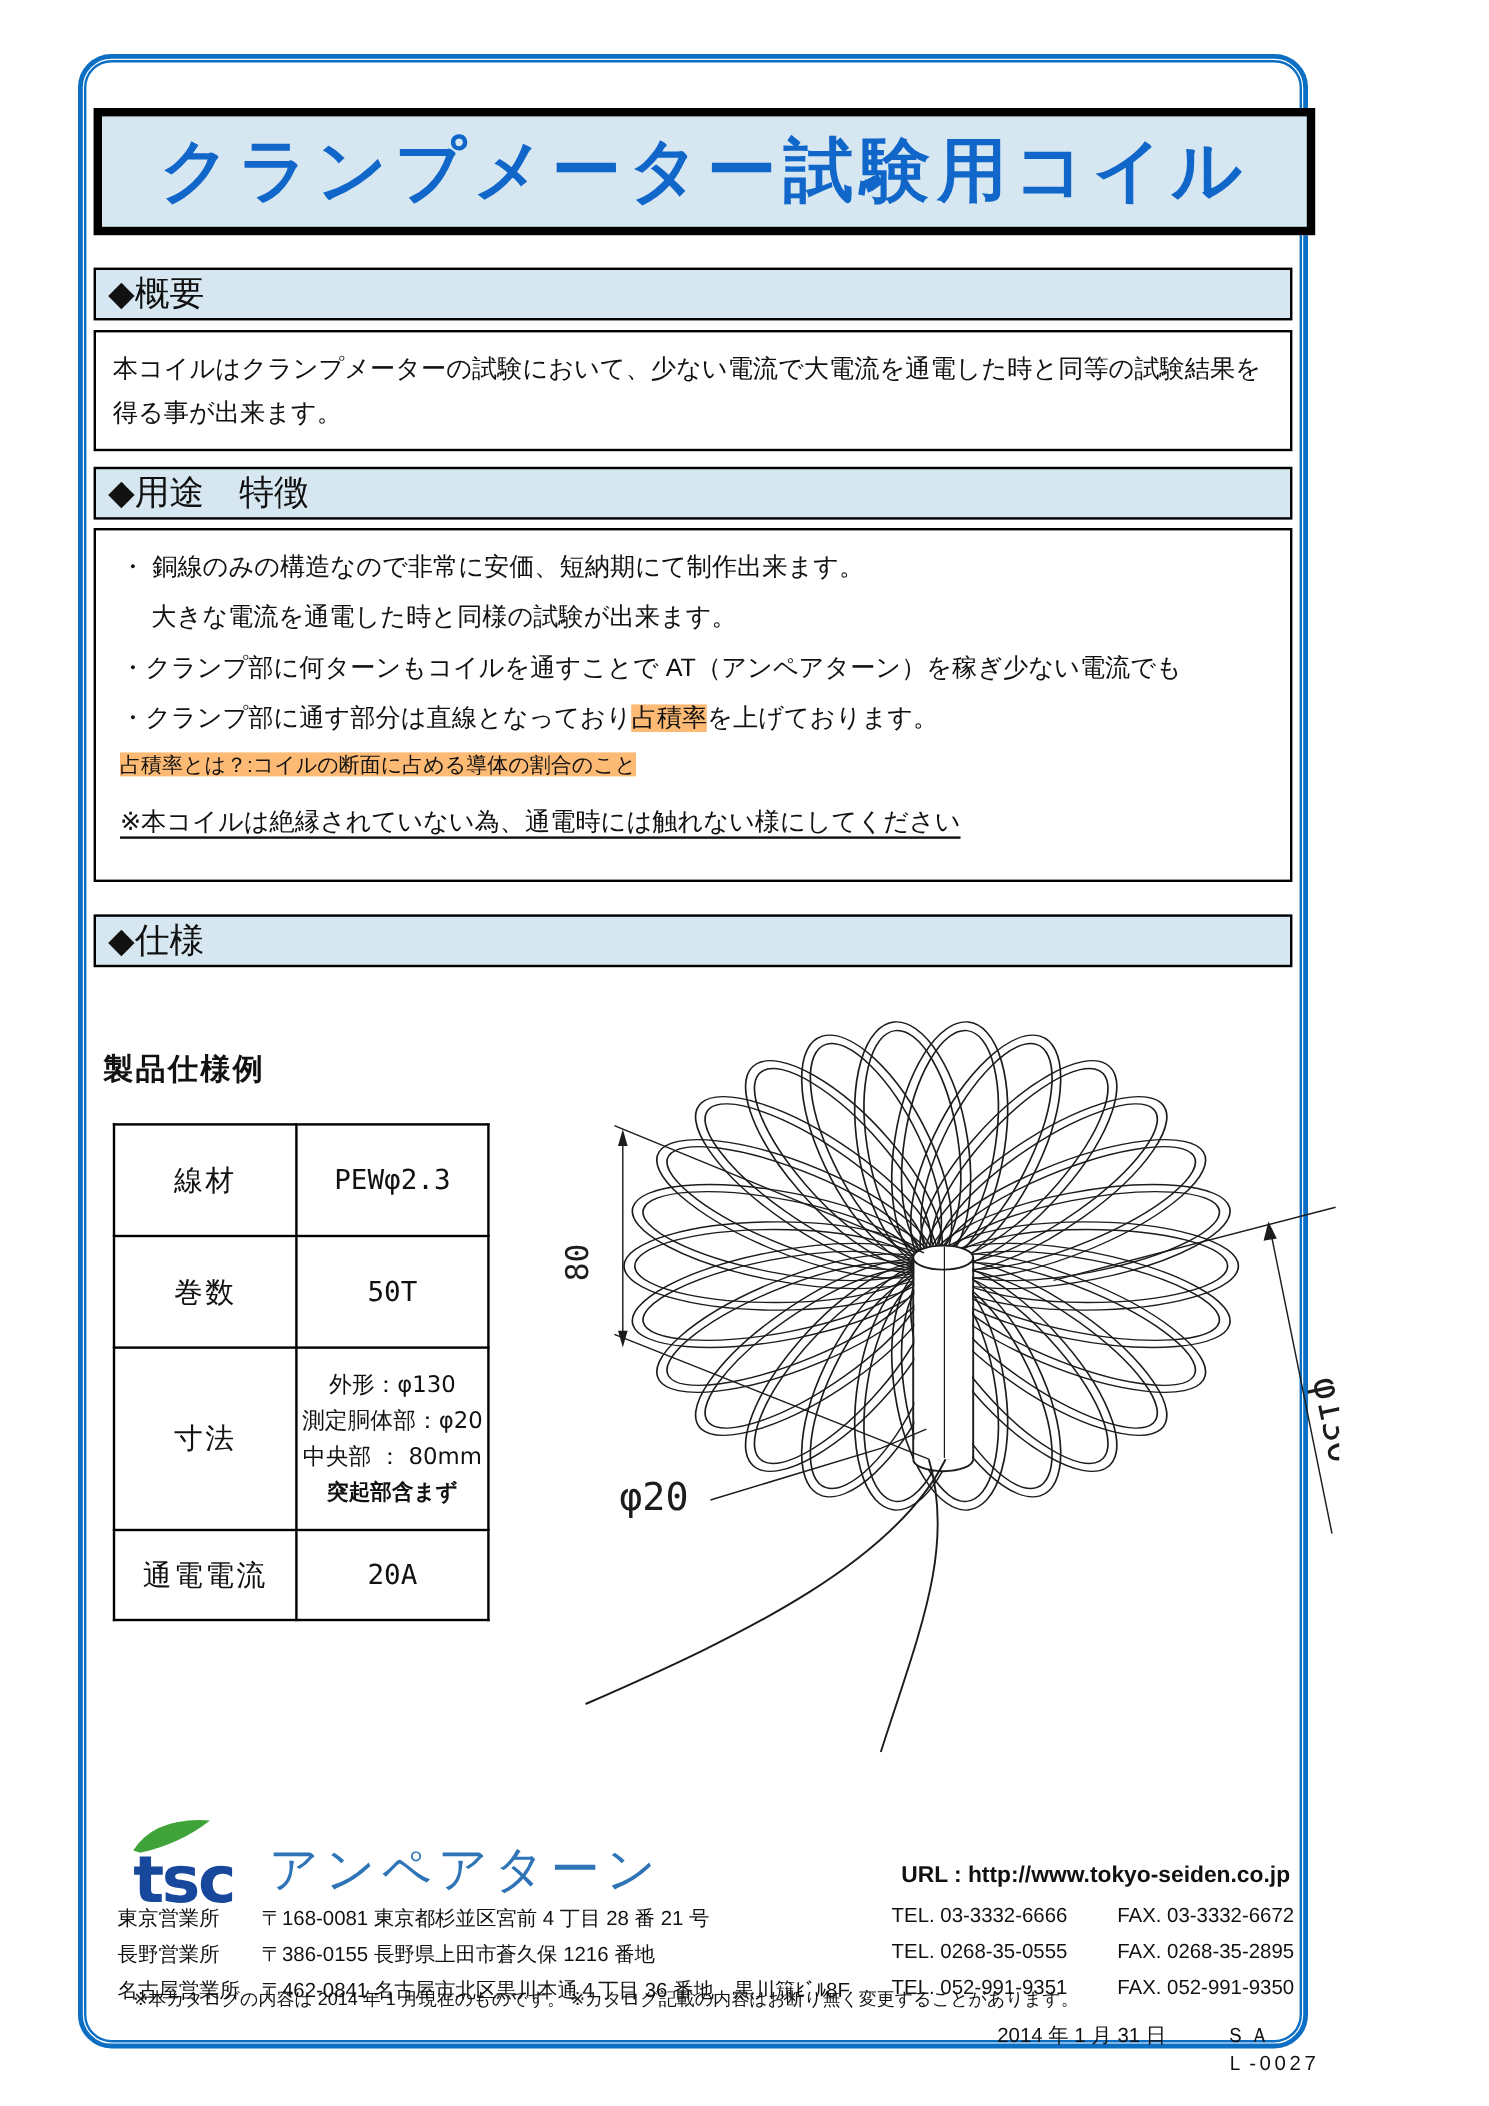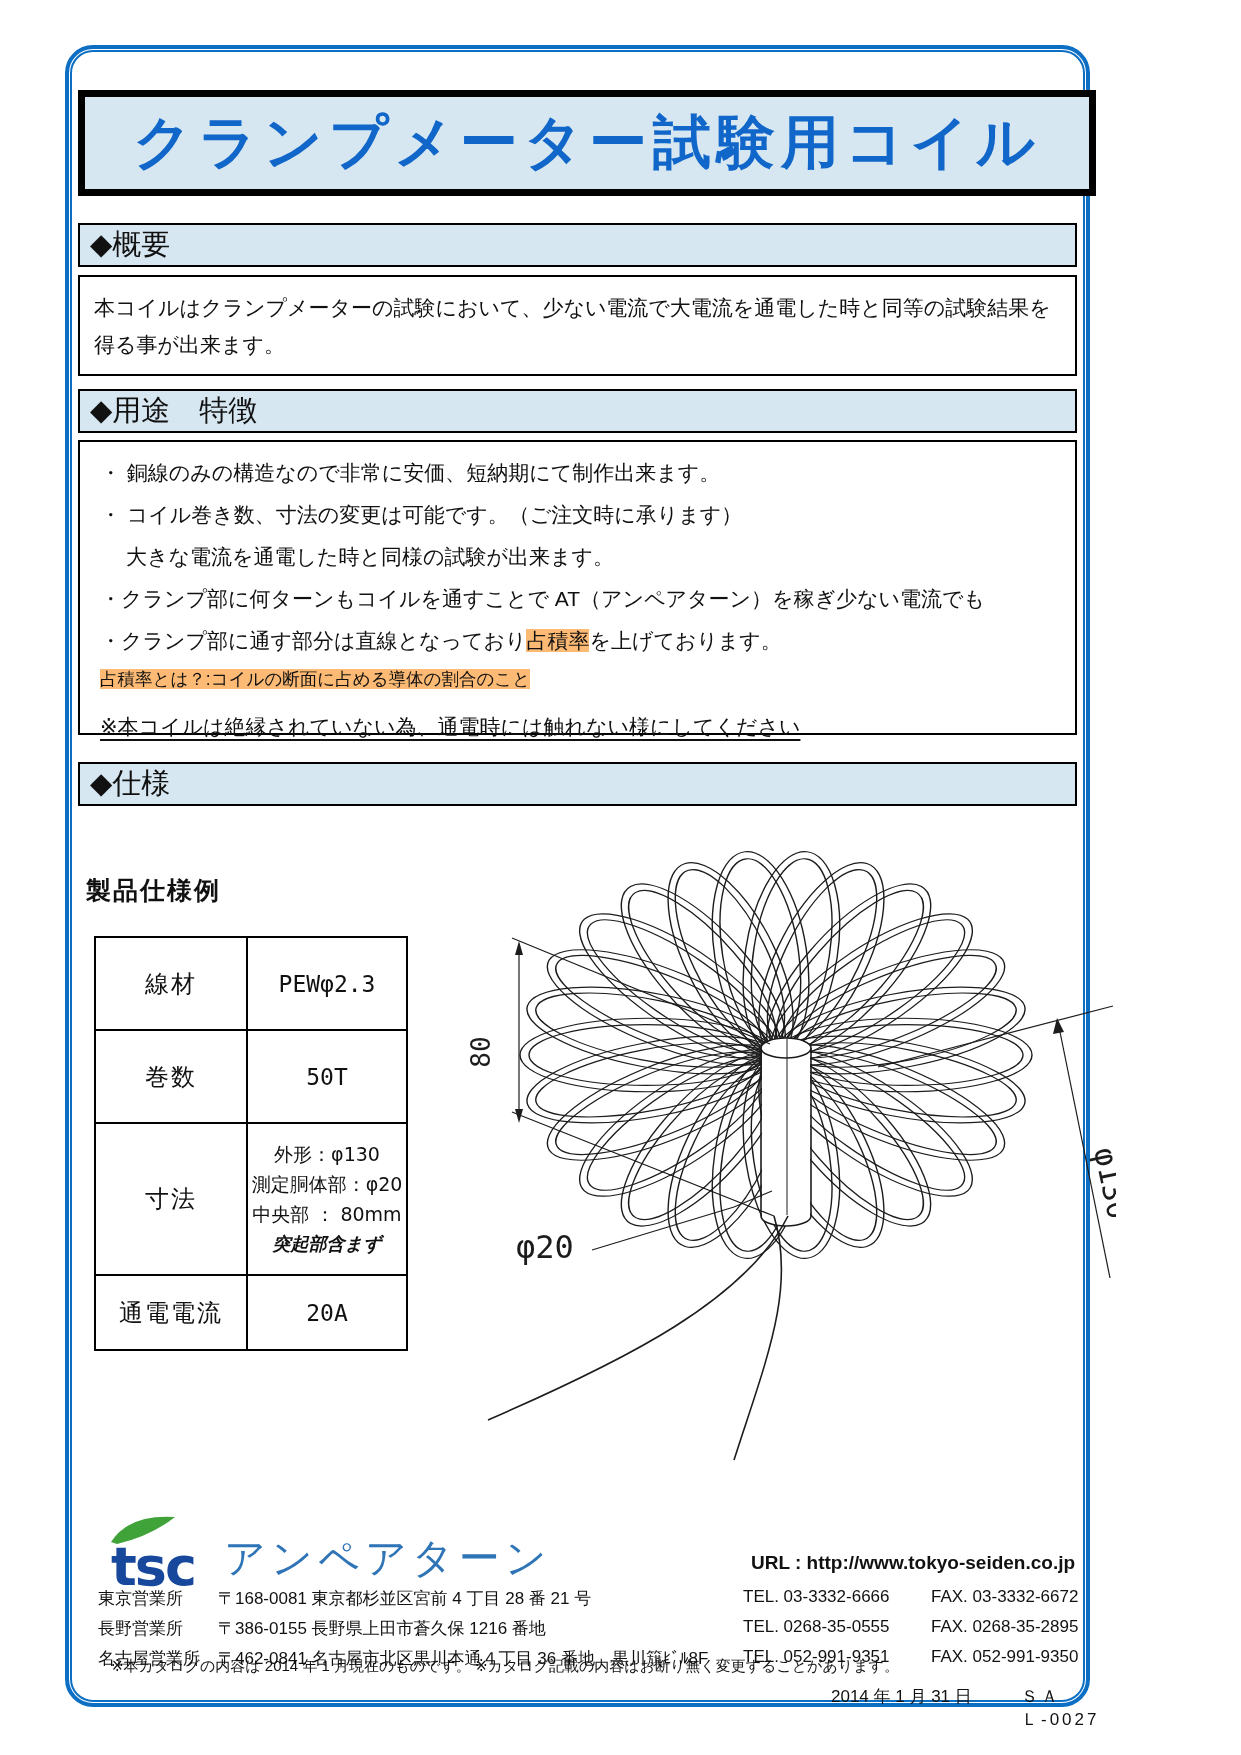--- a/index.html
+++ b/index.html
@@ -43,21 +43,21 @@
   .warning span{text-decoration:underline;text-underline-offset:5px;}
   .spec-area{position:relative;height:655px;margin-top:44px;}
   .spec-heading{position:absolute;left:8px;top:24px;font-size:25px;font-weight:bold;letter-spacing:2px;}
   table.spec{
     position:absolute;left:16px;top:86px;border-collapse:collapse;table-layout:fixed;
   }
   table.spec td{border:2px solid #000;text-align:center;vertical-align:middle;padding:0;}
   td.sp-label{width:150px;font-size:24px;letter-spacing:2px;border-radius:31px;}
   td.sp-value{width:158px;font-size:23px;font-family:"DejaVu Sans Mono",monospace;}
   .dim-line{font-size:19px;line-height:30px;font-family:"DejaVu Sans","Liberation Sans",sans-serif;}
-  .dim-last{font-weight:bold;font-size:18px;line-height:30px;font-style:italic;}
+  .dim-last{font-weight:bold;font-size:18px;line-height:30px;}
   .drawing-svg{position:absolute;left:348px;top:-30px;}
   #coil-petals ellipse{stroke:#1c1c1c;stroke-width:1.4;fill:none;}
   .ink{stroke:#1c1c1c;fill:none;}
   .dimtext{font-family:"DejaVu Sans Mono",monospace;fill:#1c1c1c;}
   .footer{position:relative;height:218px;}
   .logo{position:absolute;left:33px;top:19px;width:120px;height:70px;text-align:center;}
   .logo-text{
     position:absolute;left:0;bottom:0;font-size:54px;font-weight:800;color:#17489c;
     letter-spacing:-2px;font-family:"DejaVu Sans",sans-serif;line-height:54px;
   }
@@ -93,21 +93,20 @@
       </div>
       <div class="tbox overview-box">
         <span>本コイルはクランプメーターの試験において、少ない電流で大電流を通電した時と同等の試験結果を得る事が出来ます。</span>
       </div>
 
       <div class="sec-header sec-features">
         <span>◆用途　特徴</span>
       </div>
       <div class="tbox features-box">
         <div class="feat-line">・ 銅線のみの構造なので非常に安価、短納期にて制作出来ます。</div>
-        <div class="feat-line">・ コイル巻き数、寸法の変更は可能です。（ご注文時に承ります）</div>
         <div class="feat-line feat-indent">大きな電流を通電した時と同様の試験が出来ます。</div>
         <div class="feat-line">・クランプ部に何ターンもコイルを通すことで AT（アンペアターン）を稼ぎ少ない電流でも</div>
         <div class="feat-line"><span>・クランプ部に通す部分は直線となっており</span><span class="hl">占積率</span><span>を上げております。</span></div>
         <div class="note-row">
           <span class="hl">占積率とは？:コイルの断面に占める導体の割合のこと</span>
         </div>
         <div class="warning">
           <span>※本コイルは絶縁されていない為、通電時には触れない様にしてください</span>
         </div>
       </div>

